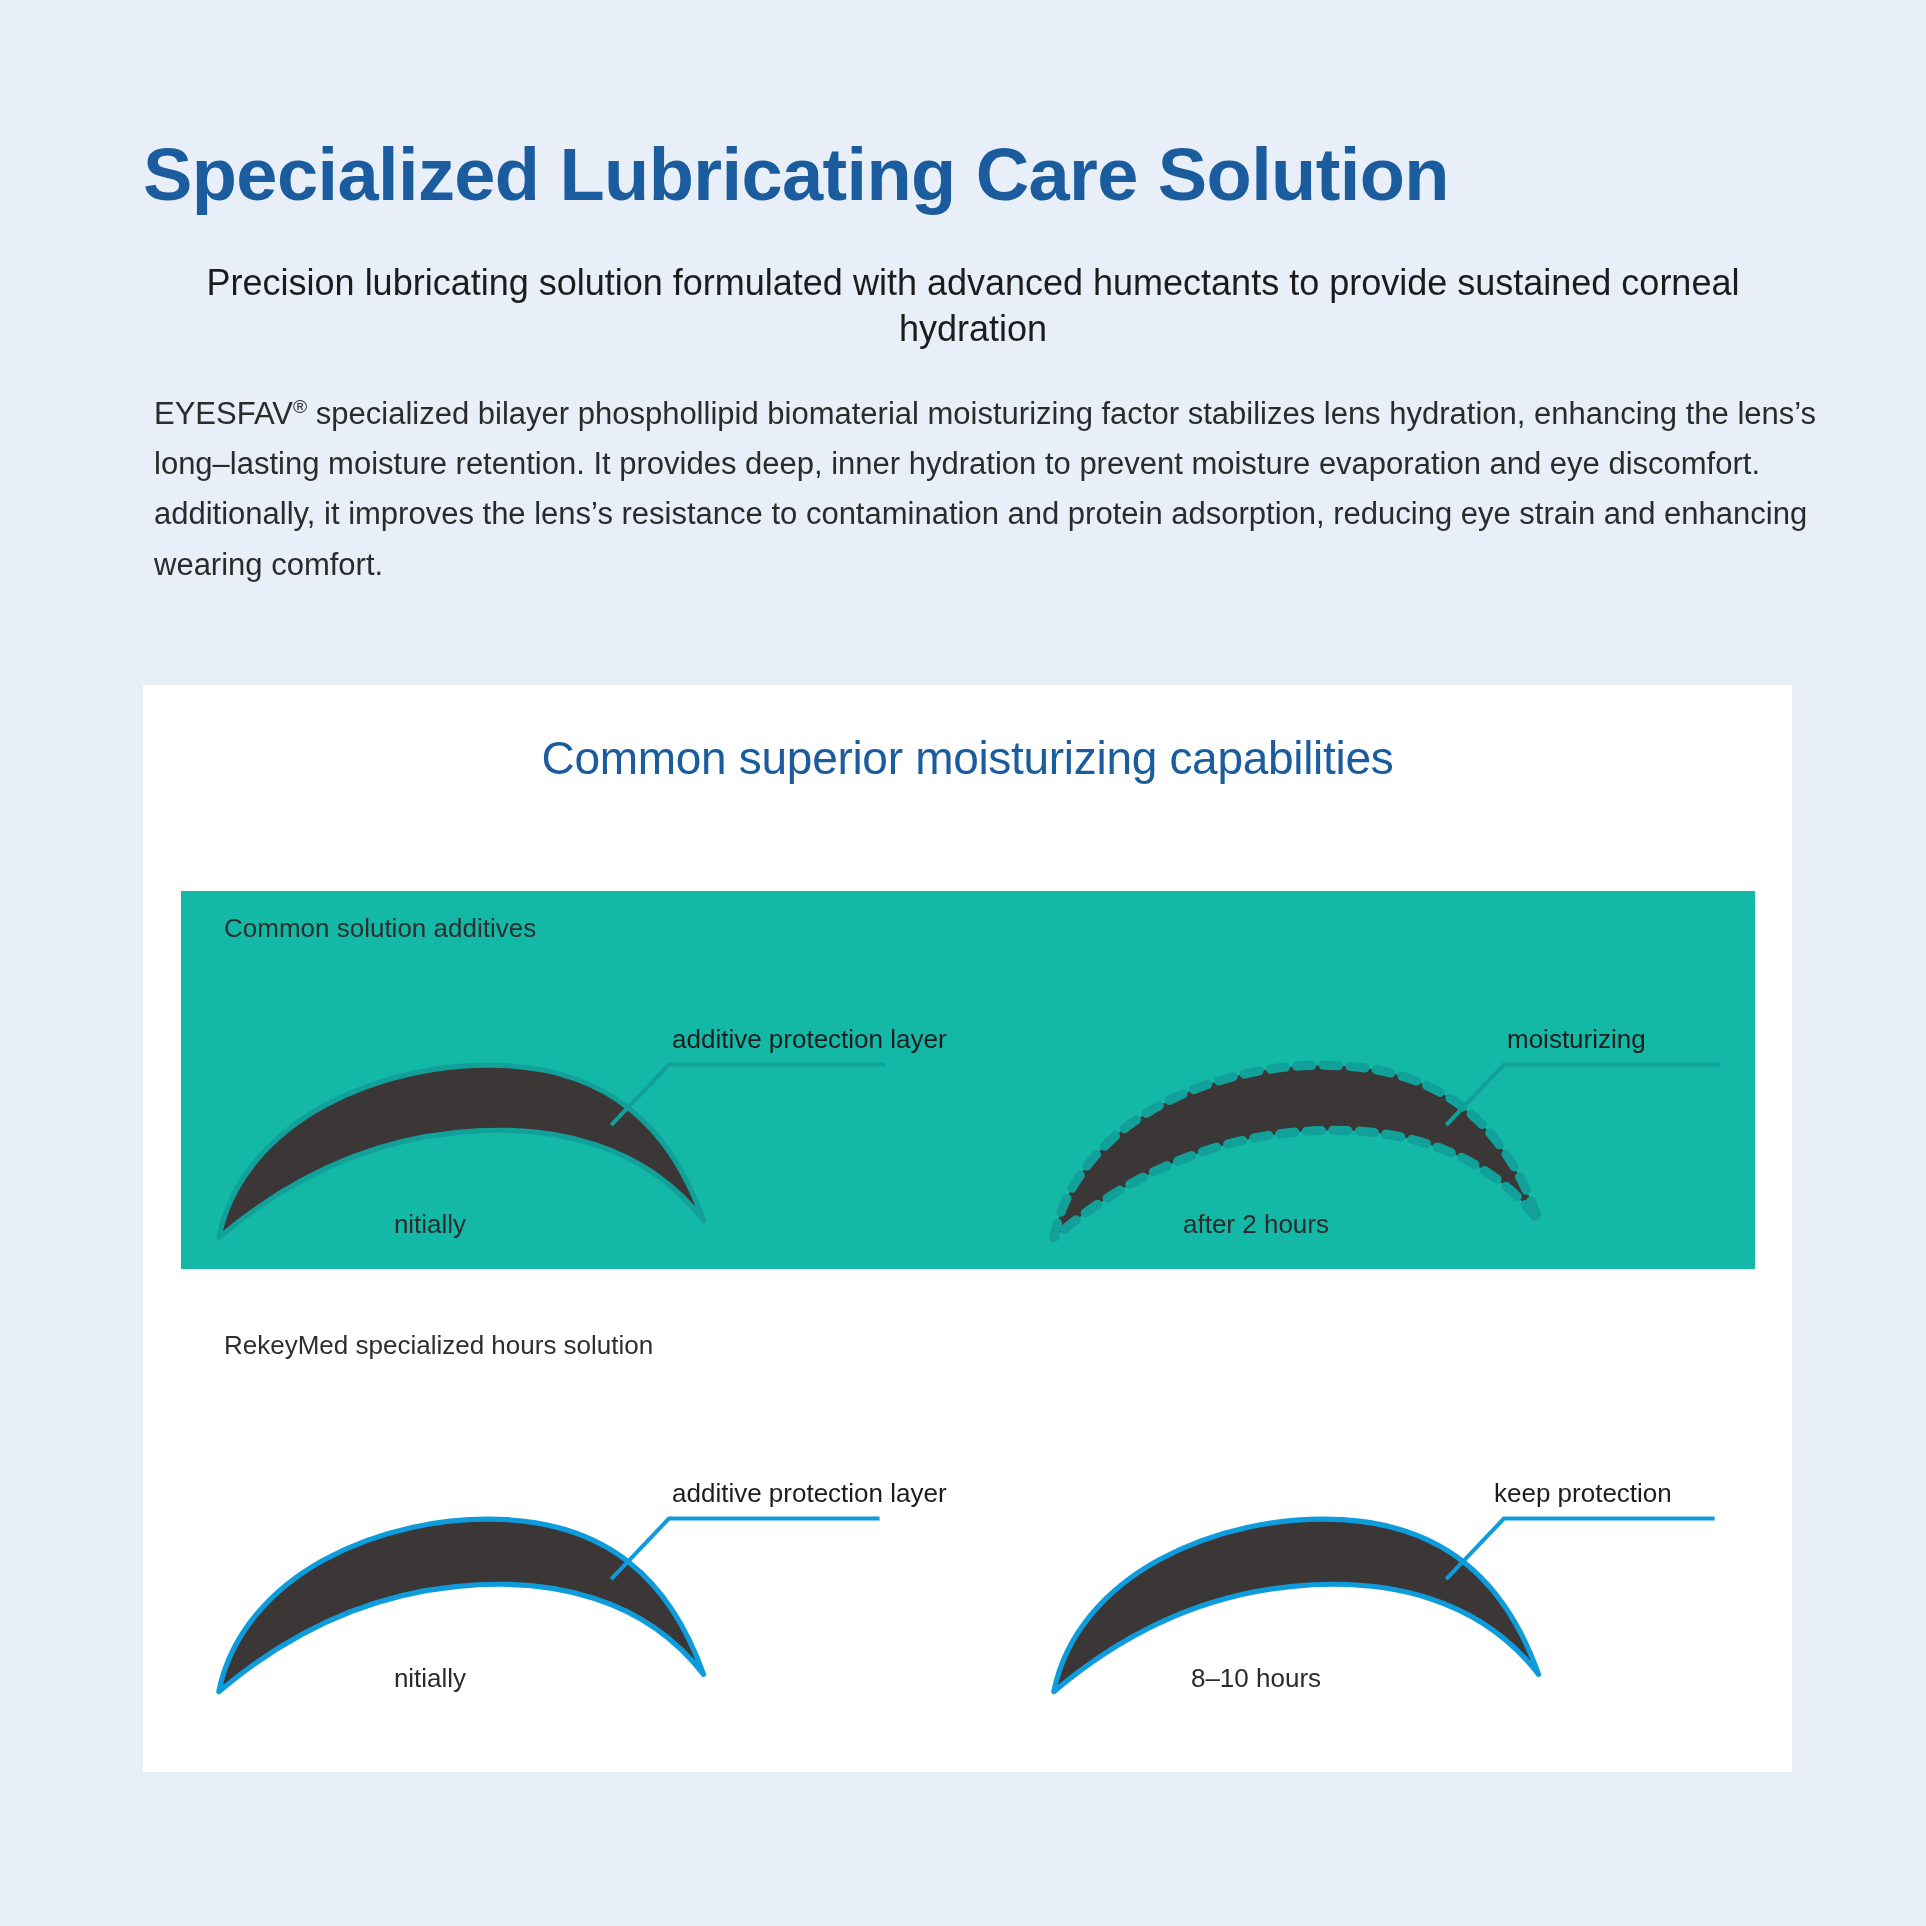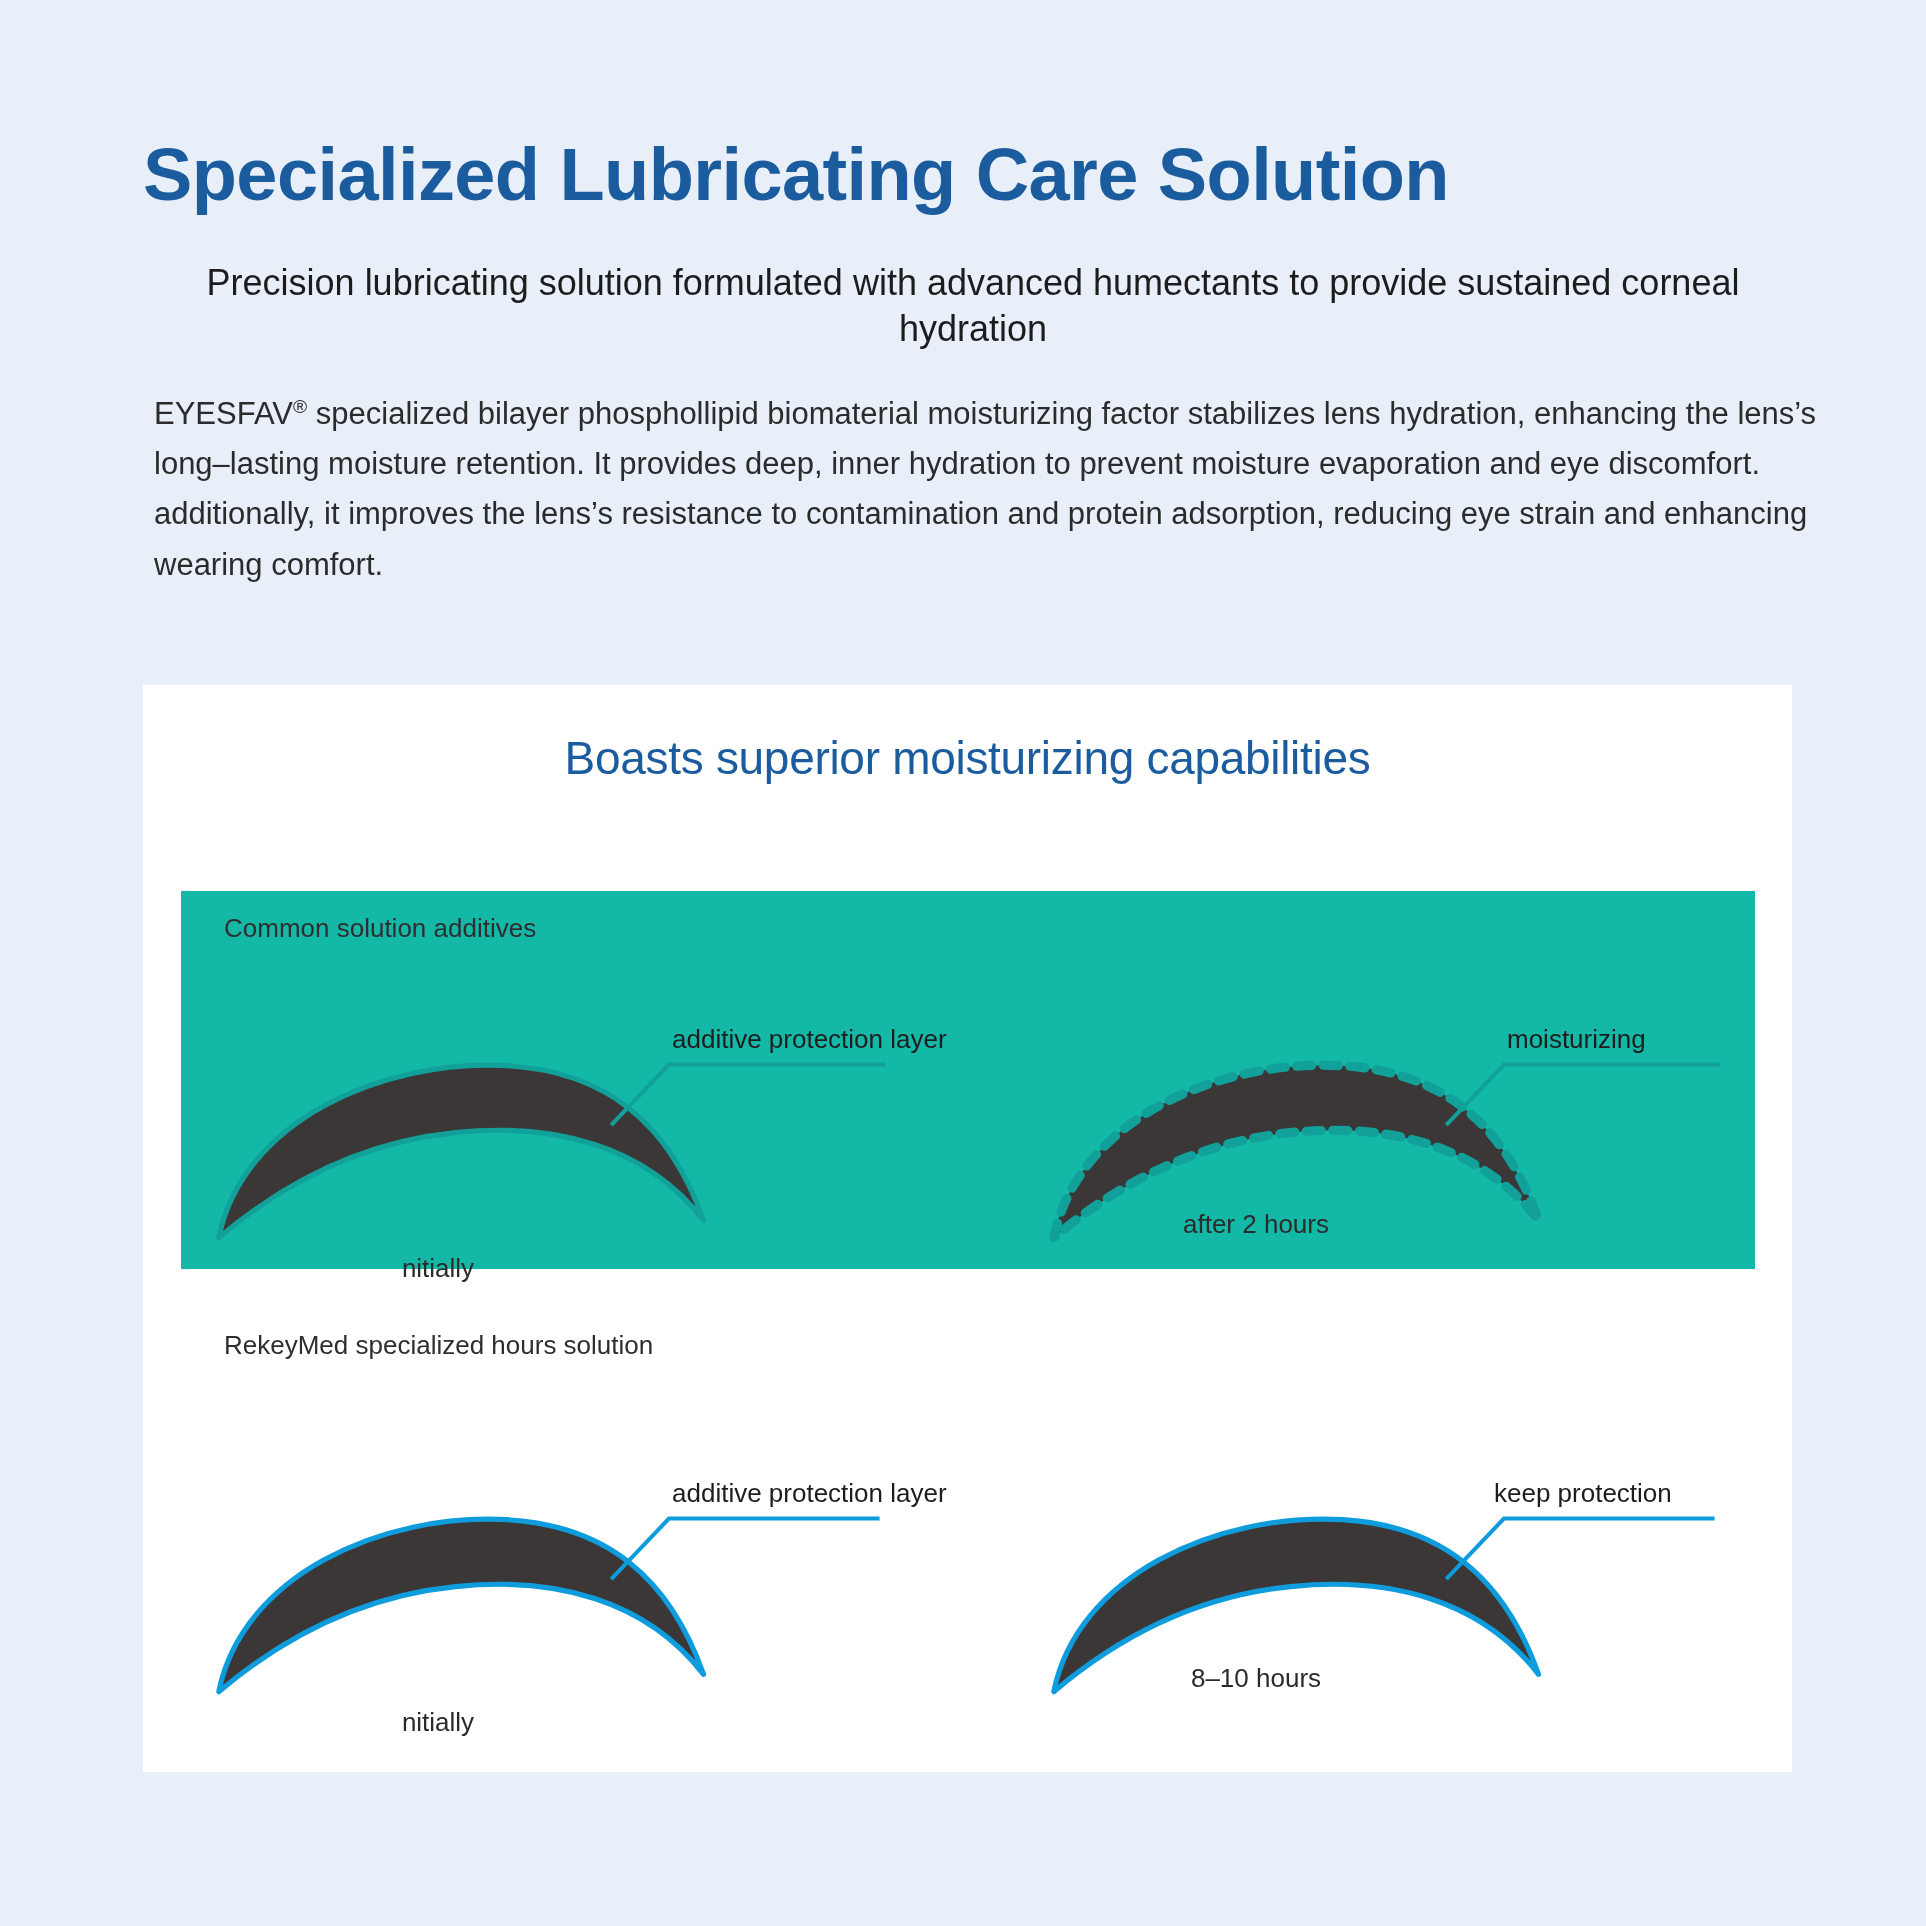--- a/index.html
+++ b/index.html
@@ -127,21 +127,21 @@
   }
 
   .fig-caption {
     position: absolute;
     top: 231px;
     width: 358px;
     text-align: center;
     font-size: 26px;
     color: #2b2b2b;
   }
-  .cap-left  { left: 52px; margin-top: 44px; }
+  .cap-left  { left: 44px; }
   .cap-right { left: 35px; }
 
   .lead-text {
     position: absolute;
     font-size: 26px;
     color: #1d1d1d;
     white-space: nowrap;
     margin-top: 20px;
   }
 </style>
@@ -153,21 +153,21 @@
   <h1 class="hero-title">Specialized Lubricating Care Solution</h1>
 
   <p class="hero-subtitle">Precision lubricating solution formulated with advanced humectants to provide sustained corneal hydration</p>
 
   <p class="hero-body">
     <span>EYESFAV</span><sup>®</sup><span> specialized bilayer phosphollipid biomaterial moisturizing factor stabilizes lens hydration, enhancing the lens’s long–lasting moisture retention. It provides deep, inner hydration to prevent moisture evaporation and eye discomfort. additionally, it improves the lens’s resistance to contamination and protein adsorption, reducing eye strain and enhancing wearing comfort.</span>
   </p>
 
   <div class="card">
 
-    <div class="card-title">Boasts superior moisturizing capabilities</div>
+    <div class="card-title">Common superior moisturizing capabilities</div>
 
     <div class="panel-gray">
 
       <div class="panel-label">Common solution additives</div>
 
       <div class="fig fig-left" style="top:87px;">
         <svg width="693" height="277" viewBox="0 0 1200 480">
           <path d="M 20 450 C 60 250 300 140 520 152 C 690 162 800 250 860 420
                    C 760 290 600 250 430 268 C 290 282 150 340 20 450 Z" fill="#3b3736" stroke="#11a19a" stroke-width="9" stroke-linejoin="round" stroke-linecap="round"></path>
           <path d="M 700 255 L 800 150 L 1175 150" fill="none" stroke="#11a19a" stroke-width="7"></path>

